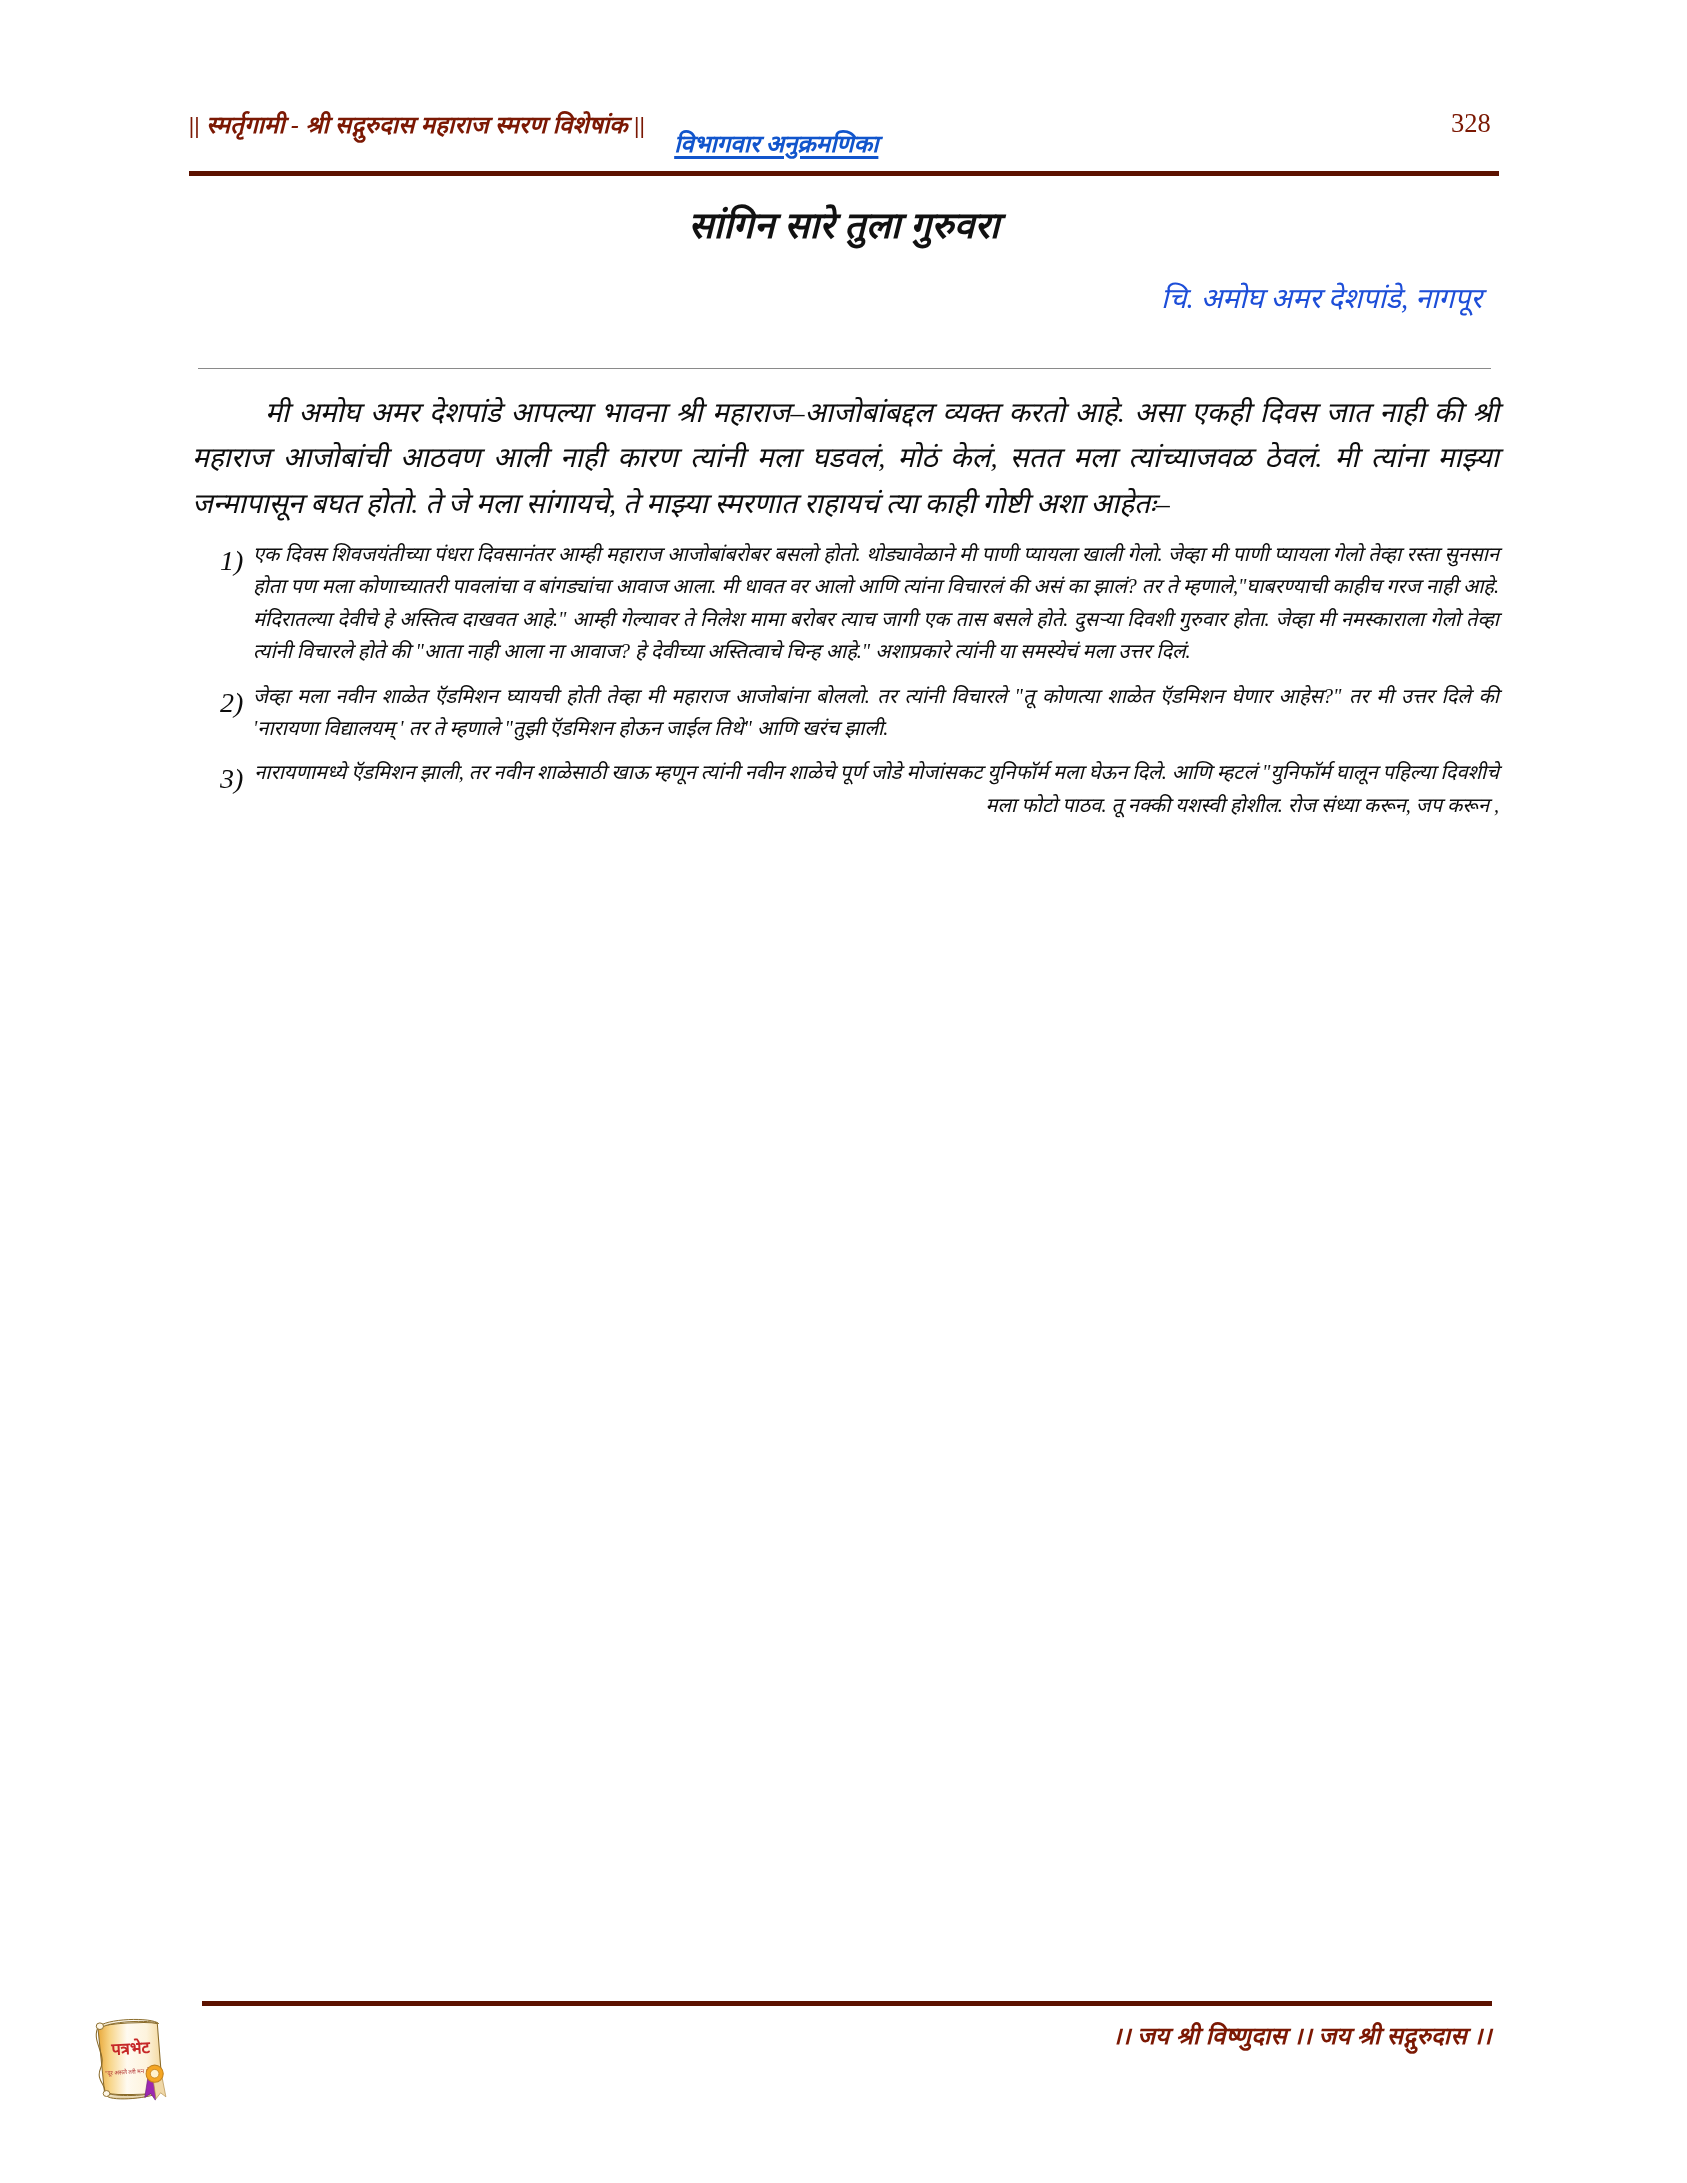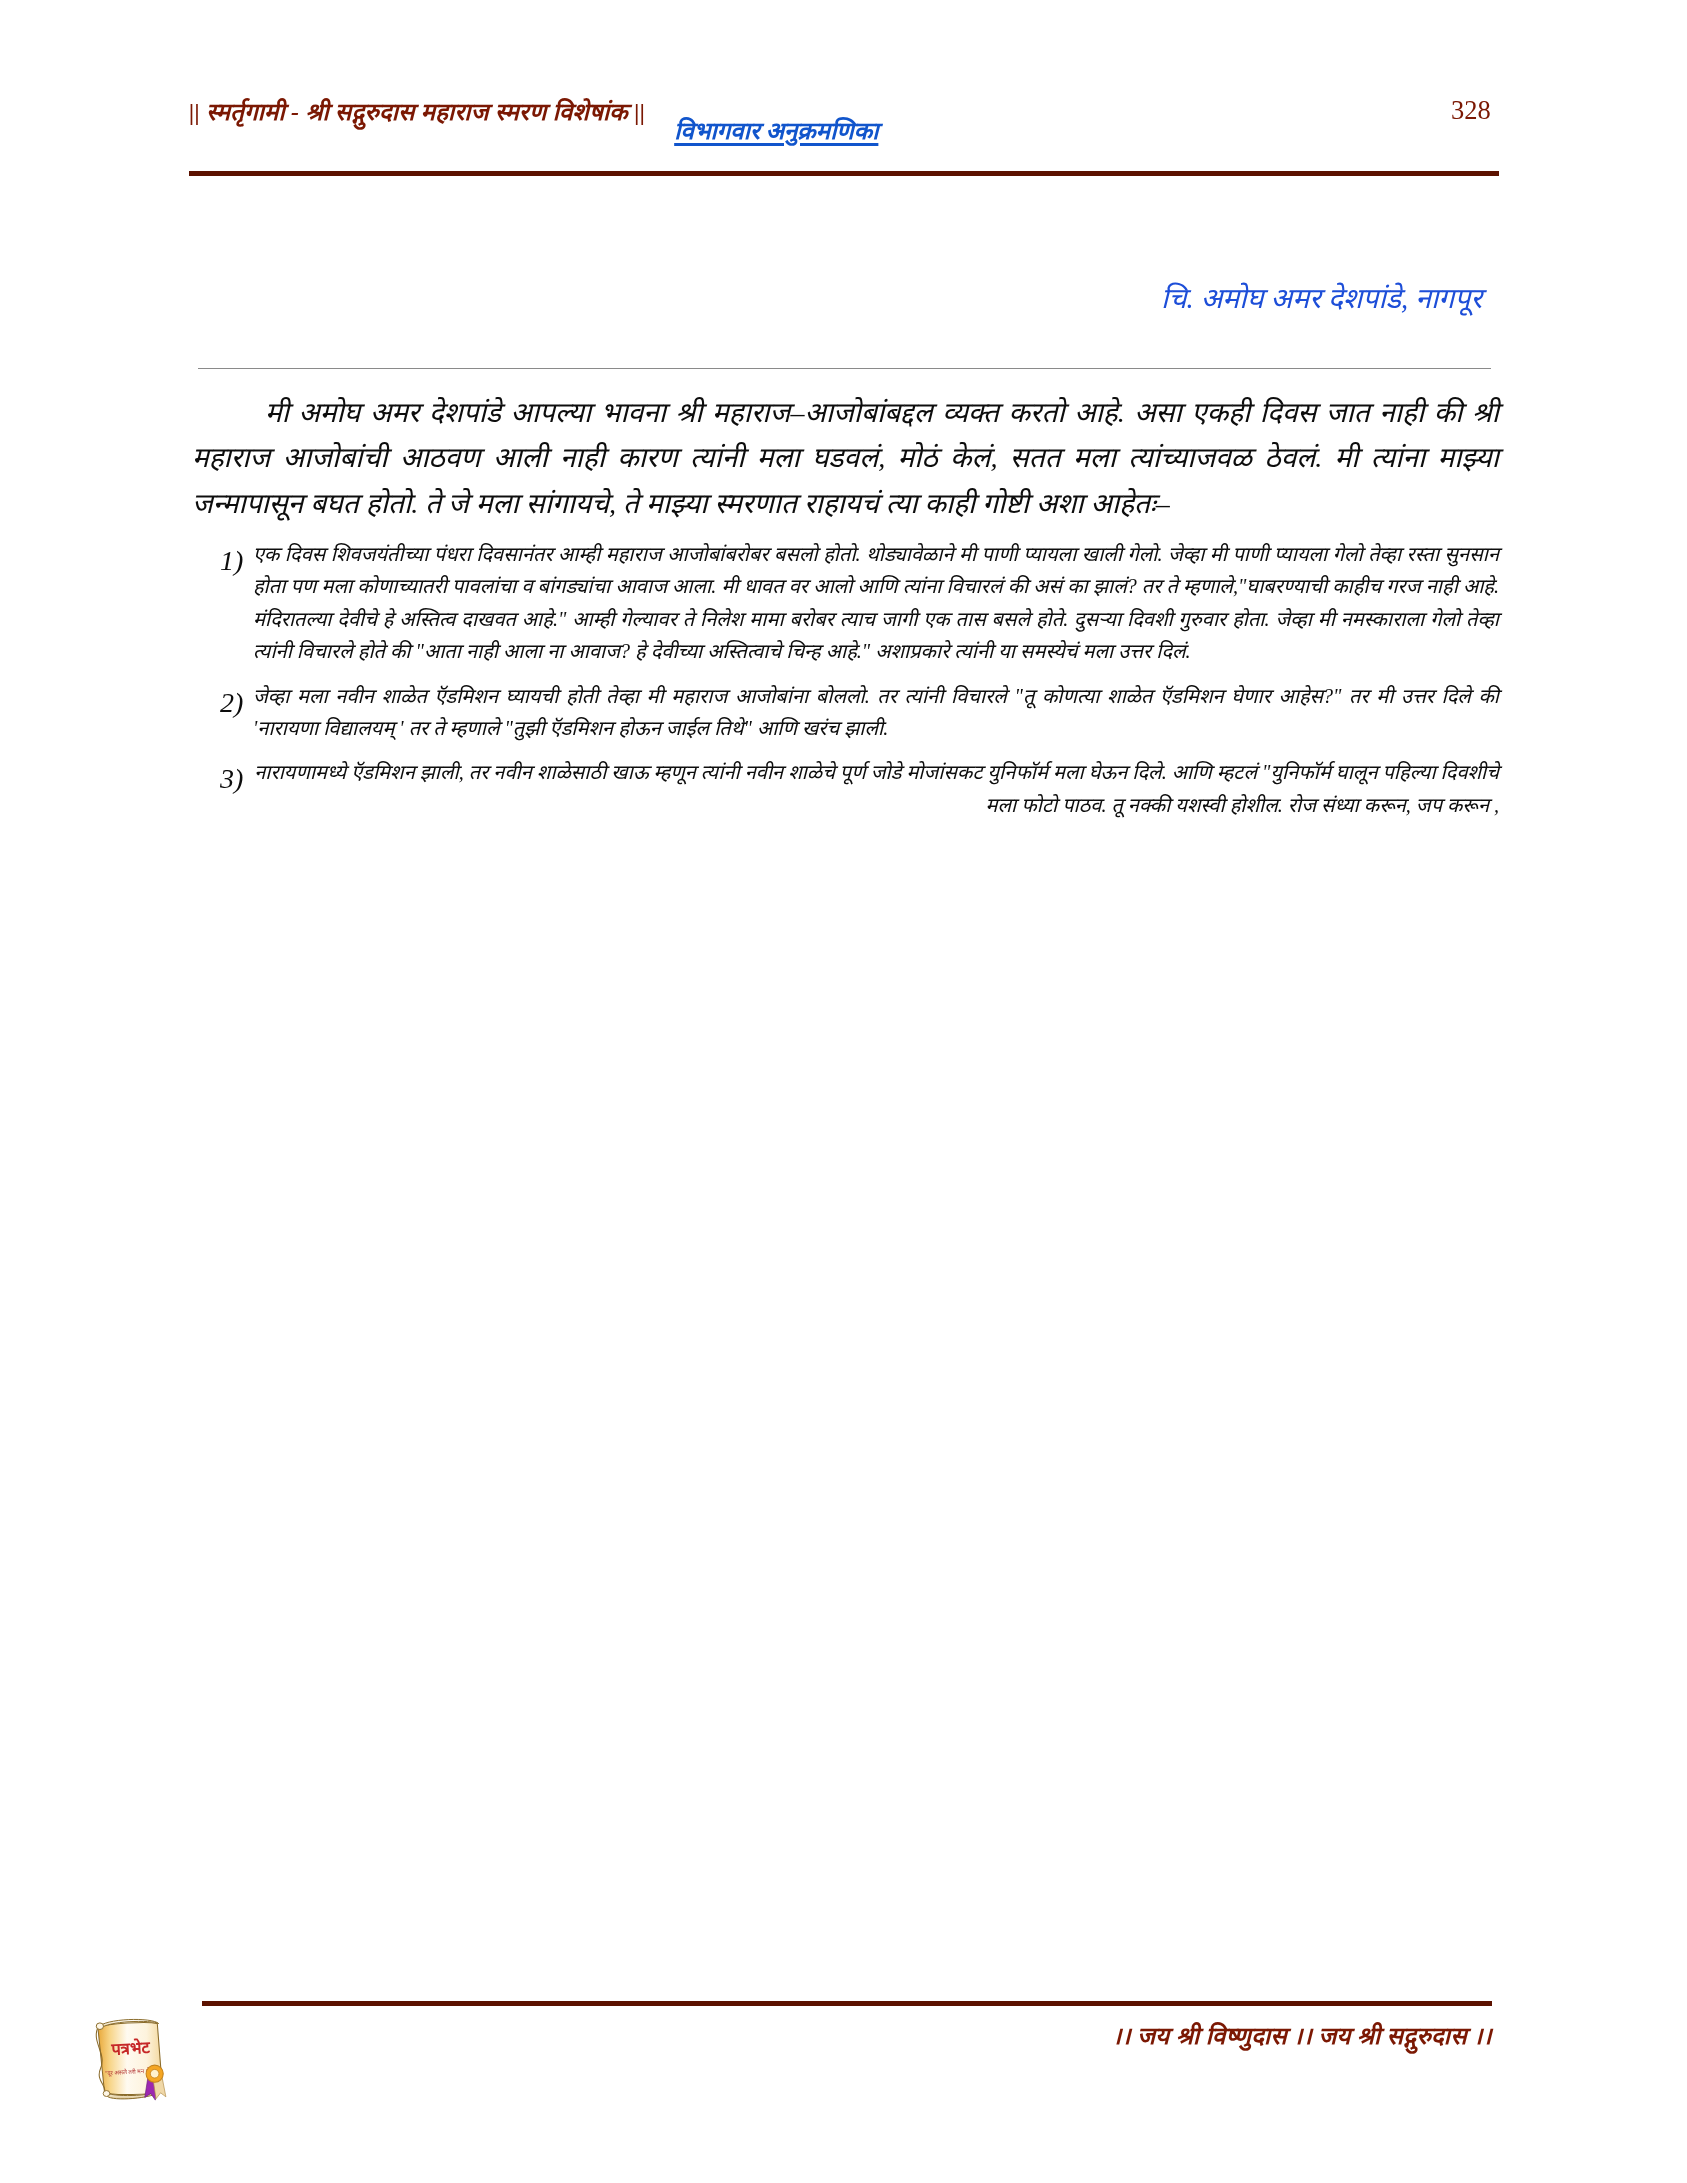--- a/index.html
+++ b/index.html
@@ -18,21 +18,21 @@
   .page {
     position: absolute;
     inset: 0;
     background: #ffffff;
   }
 
   
   .header-row {
     position: absolute;
     left: 189px;
-    top: 80px;
+    top: 93px;
     width: 1307px;
     height: 60px;
     display: flex;
     align-items: center;
     justify-content: flex-end;
   }
   .header-left {
     font-family: "Liberation Serif", "DejaVu Serif", serif;
     font-size: 24px;
     font-weight: bold;
@@ -204,20 +204,21 @@
 <div class="page">
 
   <div class="header-row">
     <span class="header-left">|| स्मर्तृगामी - श्री सद्गुरुदास महाराज स्मरण विशेषांक ||</span>
     <a class="header-link">विभागवार अनुक्रमणिका</a>
     <span class="header-page-no">328</span>
   </div>
 
   <div class="rule-top"></div>
 
+  <div class="doc-title">सांगिन सारे तुला गुरुवरा</div>
 
   <div class="byline">चि. अमोघ अमर देशपांडे, नागपूर</div>
 
   <div class="rule-thin"></div>
 
   <div class="body-block">
 
     <p class="para">मी अमोघ अमर देशपांडे आपल्या भावना श्री महाराज–आजोबांबद्दल व्यक्त करतो आहे. असा एकही दिवस जात नाही की श्री महाराज आजोबांची आठवण आली नाही कारण त्यांनी मला घडवलं, मोठं केलं, सतत मला त्यांच्याजवळ ठेवलं. मी त्यांना माझ्या जन्मापासून बघत होतो. ते जे मला सांगायचे, ते माझ्या स्मरणात राहायचं त्या काही गोष्टी अशा आहेतः–</p>
 
     <ol class="list">

